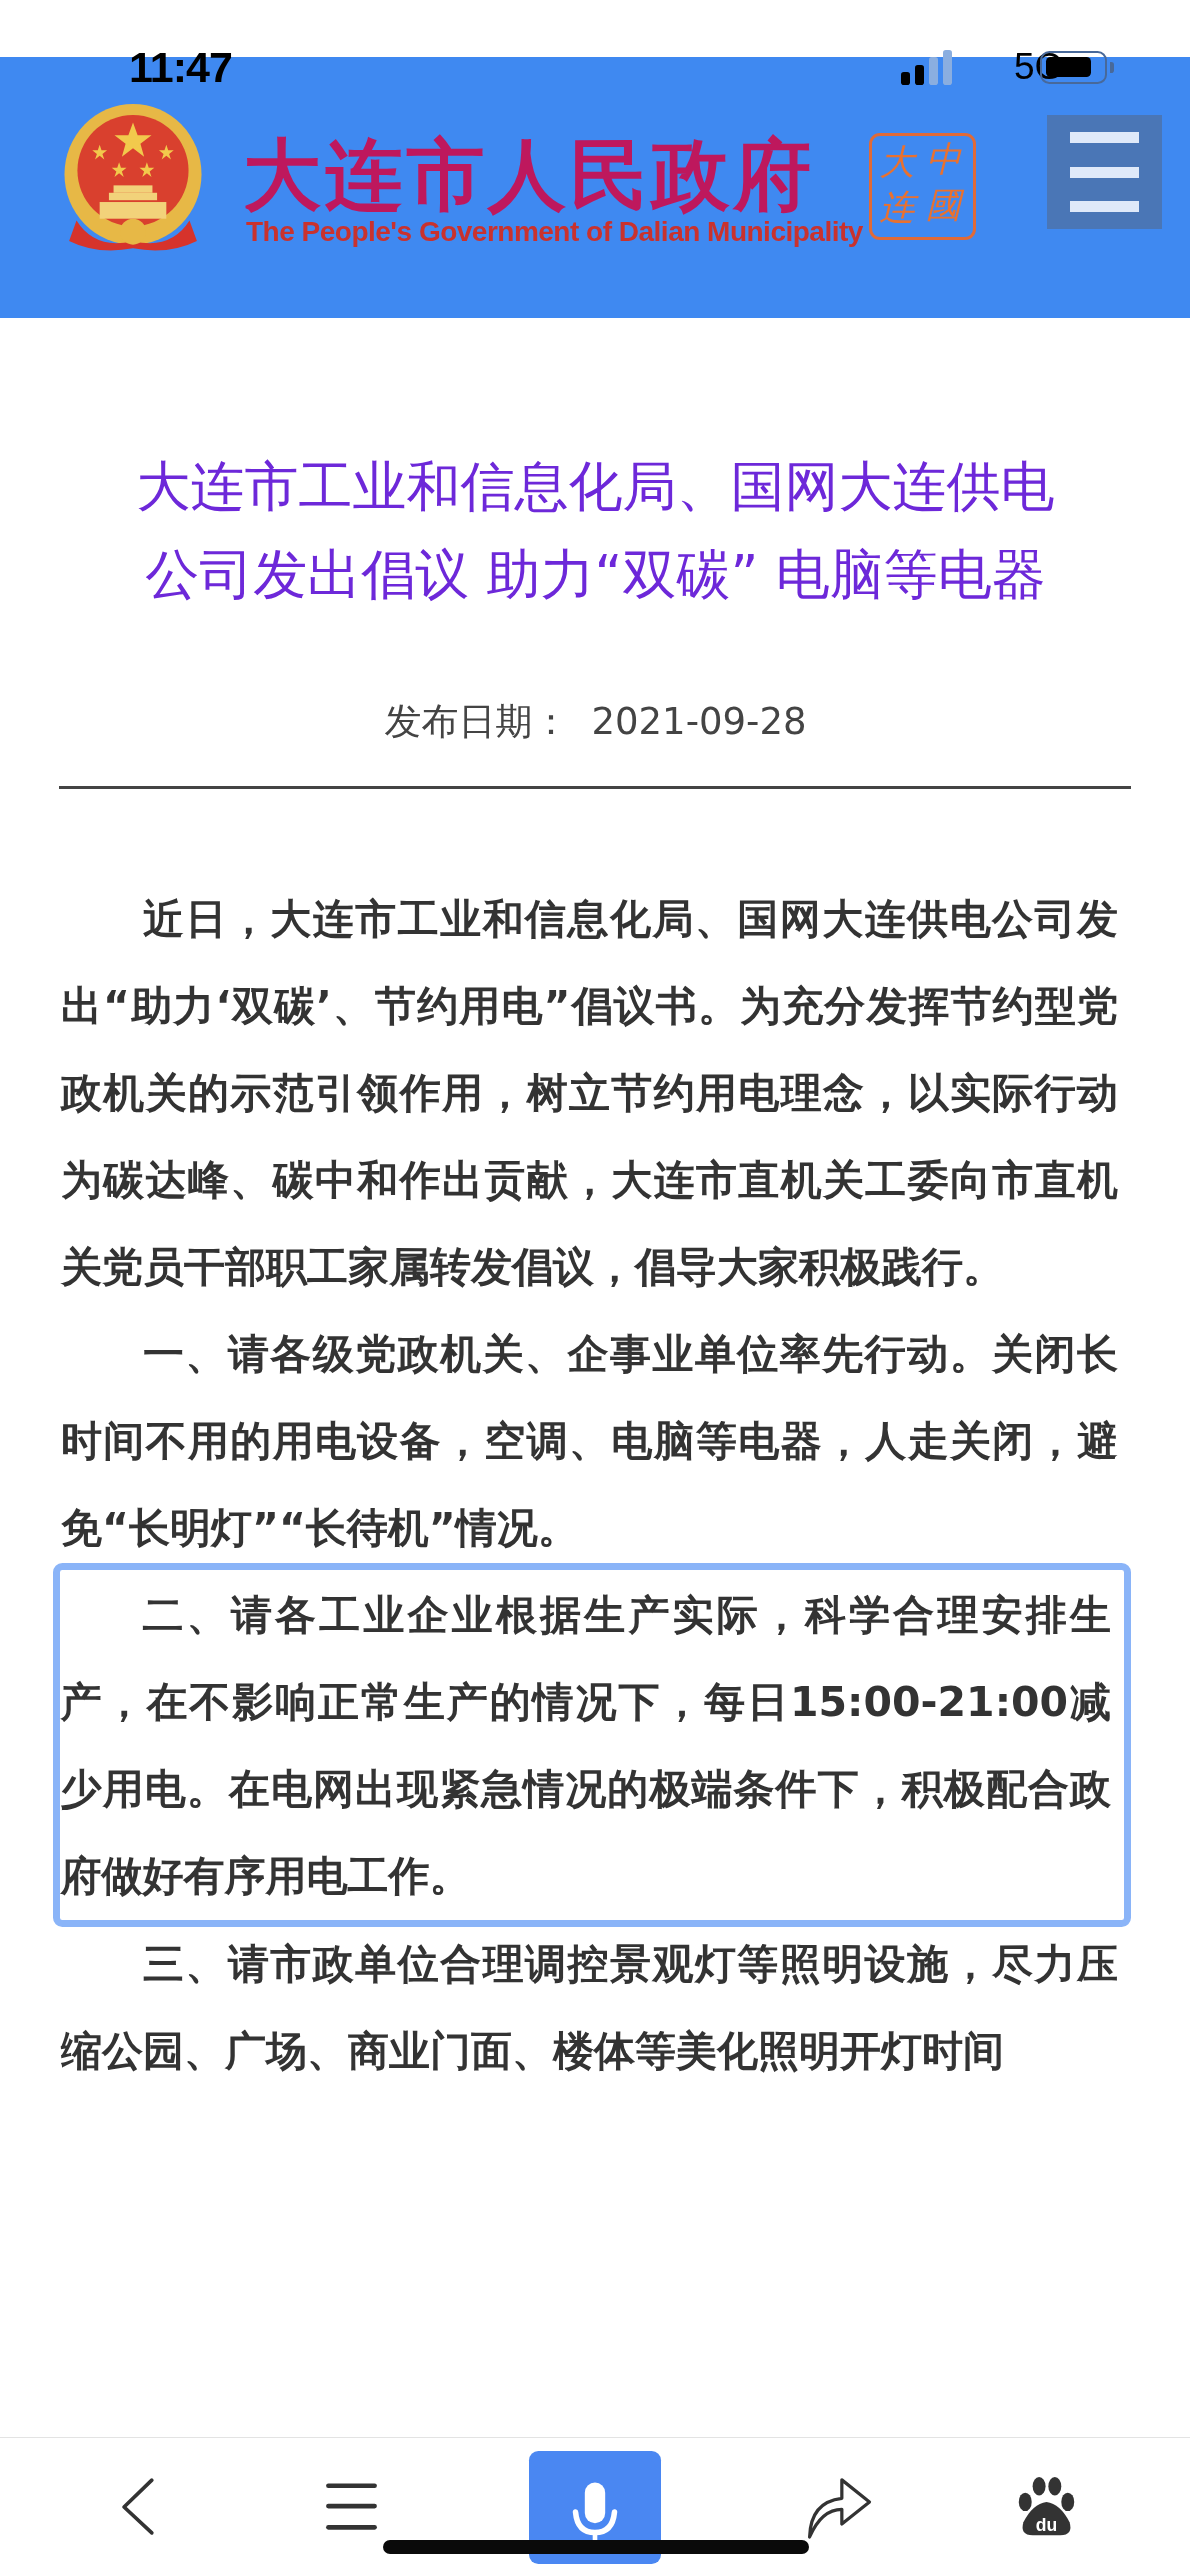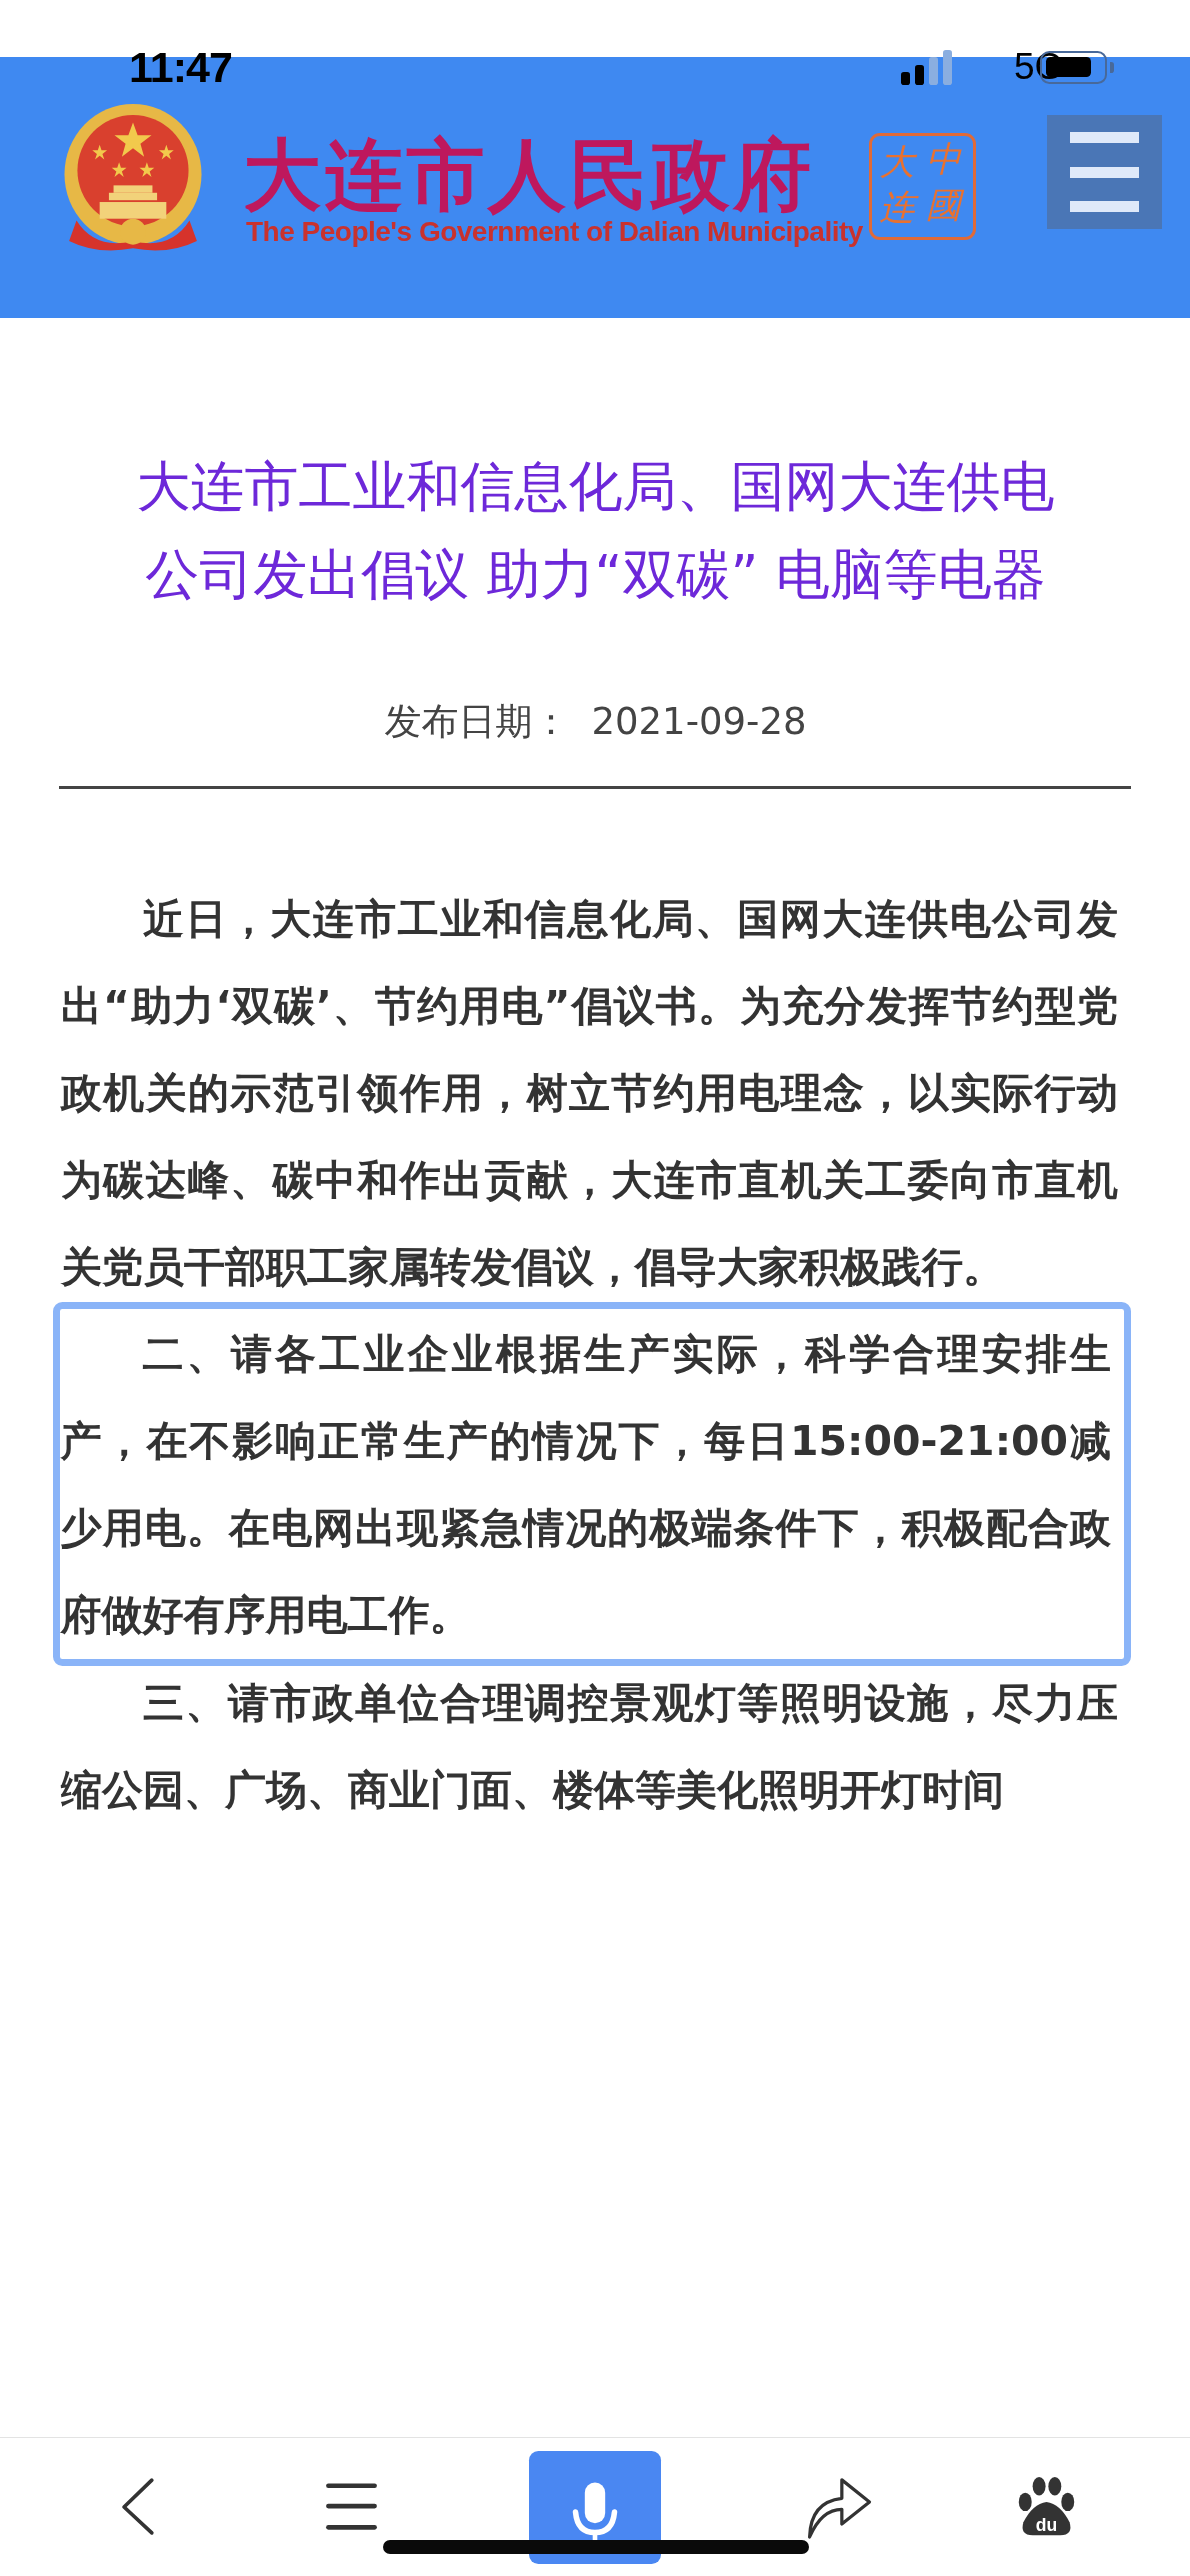--- a/index.html
+++ b/index.html
@@ -98,20 +98,21 @@
   <div>公司发出倡议 助力“双碳” 电脑等电器</div>
 </div>
 
 <div class="date">
   <span>发布日期：</span><span class="gap"></span><span>2021-09-28</span>
 </div>
 <div class="rule"></div>
 
 <div class="article">
   <p>近日，大连市工业和信息化局、国网大连供电公司发出“助力‘双碳’、节约用电”倡议书。为充分发挥节约型党政机关的示范引领作用，树立节约用电理念，以实际行动为碳达峰、碳中和作出贡献，大连市直机关工委向市直机关党员干部职工家属转发倡议，倡导大家积极践行。</p>
+  <p>一、请各级党政机关、企事业单位率先行动。关闭长时间不用的用电设备，空调、电脑等电器，人走关闭，避免“长明灯”“长待机”情况。</p>
   <div class="highlight">
     <p>二、请各工业企业根据生产实际，科学合理安排生产，在不影响正常生产的情况下，每日15:00-21:00减少用电。在电网出现紧急情况的极端条件下，积极配合政府做好有序用电工作。</p>
   </div>
   <p>三、请市政单位合理调控景观灯等照明设施，尽力压缩公园、广场、商业门面、楼体等美化照明开灯时间</p>
 </div>
 
 <div class="bottombar"></div>
 
 <div class="bb-icon" style="left:109px;top:2470px;width:56px;height:74px;">
   <svg width="56" height="74" viewBox="0 0 60 80">

